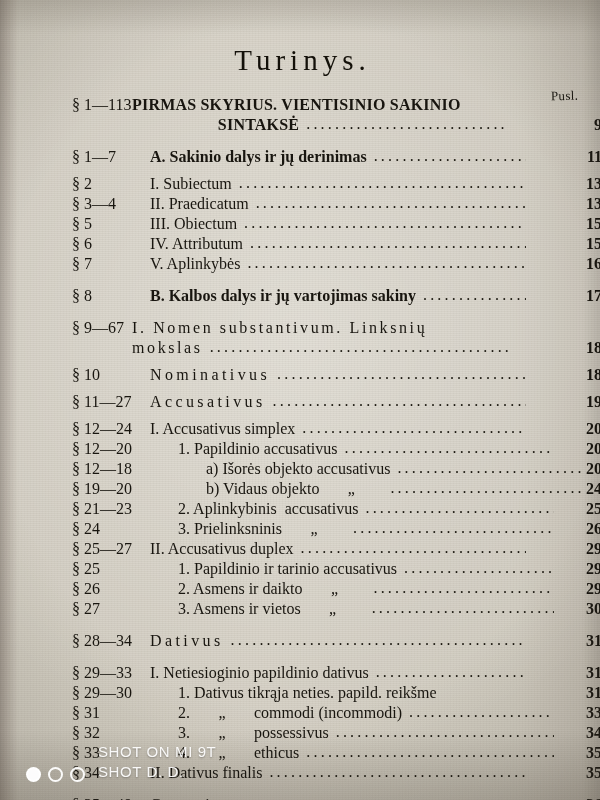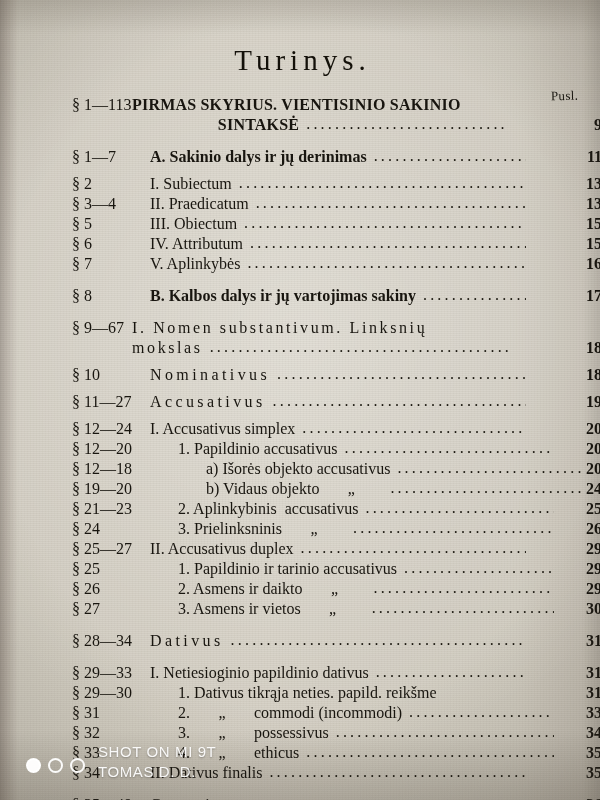--- a/index.html
+++ b/index.html
@@ -90,21 +90,21 @@
   .sp2{letter-spacing:2.6px;}
   .ind1{padding-left:18px;}
   .ind2{padding-left:46px;}
   .ind3{padding-left:74px;}
   .ditto{display:inline-block;text-align:center;}
   .rightline{display:block;text-align:right;width:352px;}
 
   
   #wm{
     position:absolute;left:26px;bottom:18px;
-    display:flex;align-items:center;gap:13px;
+    display:flex;align-items:flex-end;gap:13px;
     font-family:"Liberation Sans", sans-serif;
     color:rgba(255,255,255,.93);
     text-shadow:0 1px 2px rgba(0,0,0,.28);
     pointer-events:none;
   }
   #dots3{display:flex;gap:7px;margin-top:6px;}
   #dots3 i{
     display:block;width:15px;height:15px;border-radius:50%;
     border:2px solid rgba(255,255,255,.95);box-sizing:border-box;
   }
@@ -448,15 +448,15 @@
 <div id="vignette"></div>
 
 <div id="wm">
   <div id="dots3">
       <i class="fill"></i>
       <i></i>
       <i></i>
     </div>
   <div id="wmtext">
     <div>SHOT ON MI 9T</div>
-    <div>TOMAS D. D.</div>
+    <div>SHOT D. D.</div>
   </div>
 </div>
 
 </body></html>

